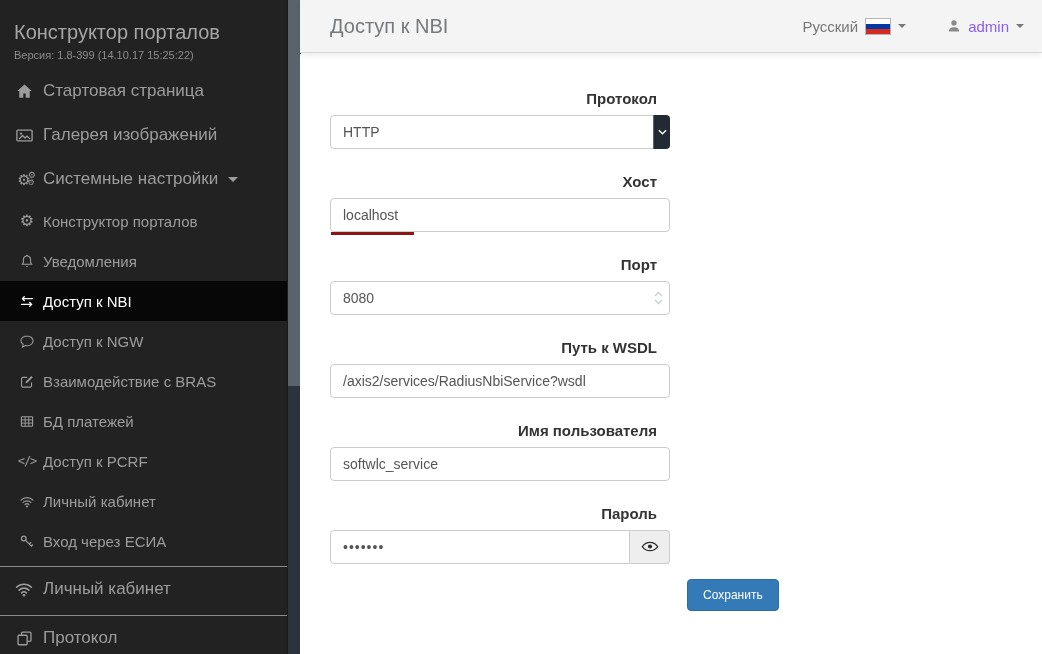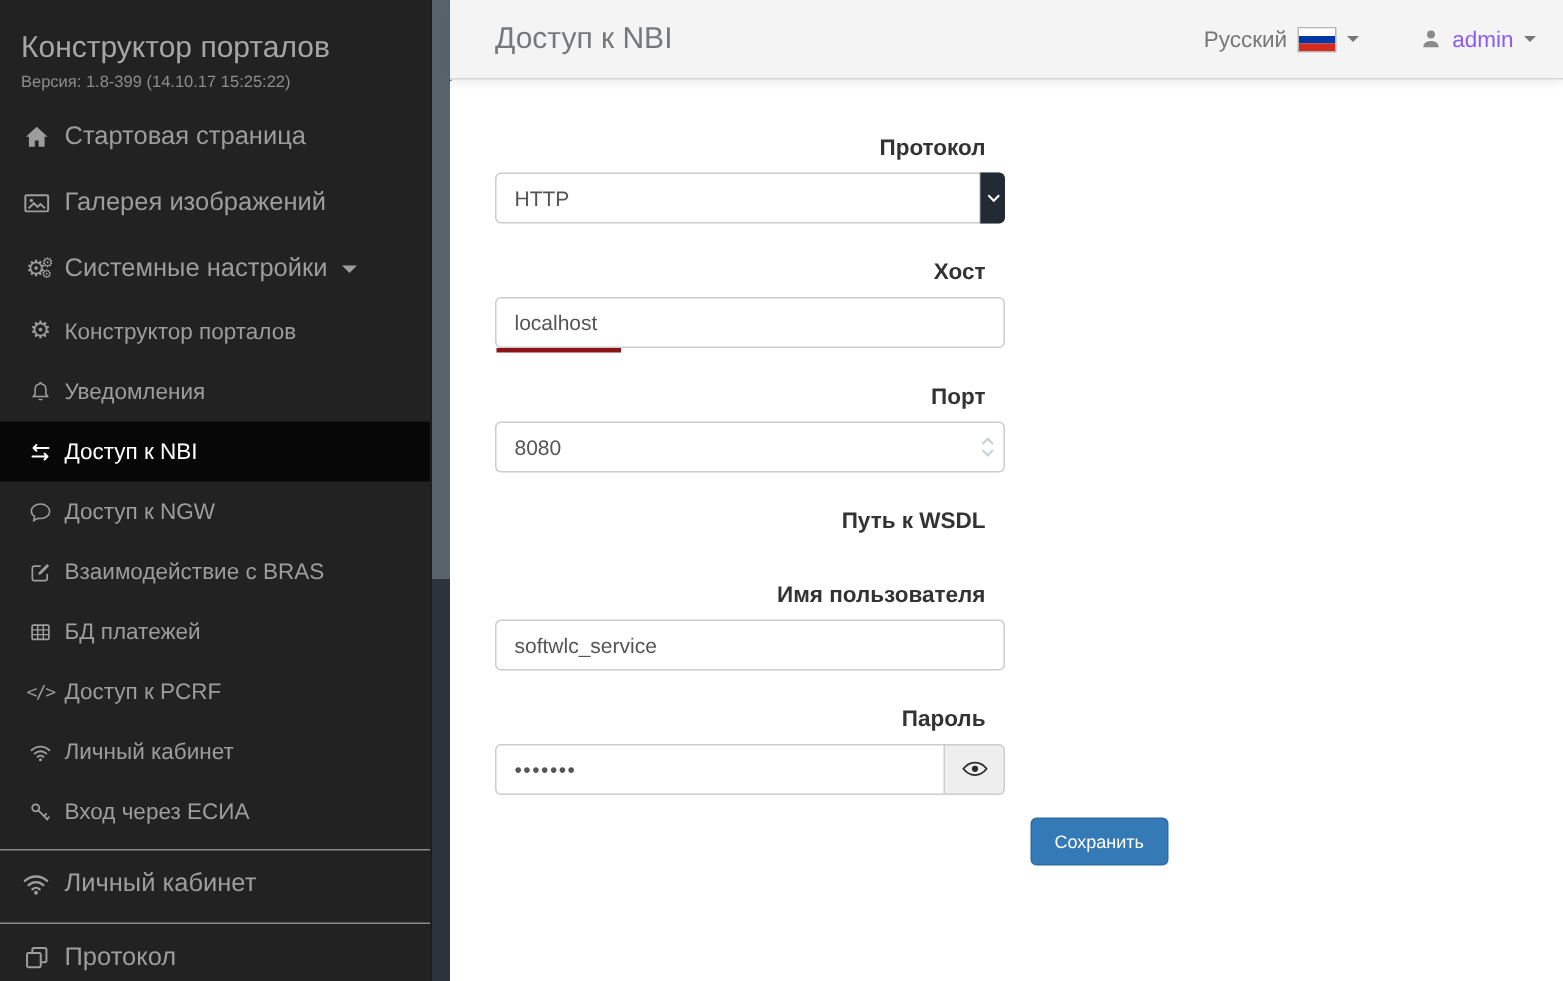--- a/index.html
+++ b/index.html
@@ -271,20 +271,23 @@
           <svg width="11" height="18" viewBox="0 0 11 18">
               <path d="M2 7l3.5-3.5L9 7" fill="none" stroke="#c7d0d5" stroke-width="1.4"></path>
               <path d="M2 11l3.5 3.5L9 11" fill="none" stroke="#c7d0d5" stroke-width="1.4"></path>
             </svg>
         </div>
       </div>
     </div>
 
     <div class="frow">
       <div class="lbl">Путь к WSDL</div>
+      <div class="ctrl">
+        <input class="fc" value="/axis2/services/RadiusNbiService?wsdl" style="">
+      </div>
     </div>
 
     <div class="frow">
       <div class="lbl">Имя пользователя</div>
       <div class="ctrl">
         <input class="fc" value="softwlc_service" style="">
       </div>
     </div>
 
     <div class="frow">

